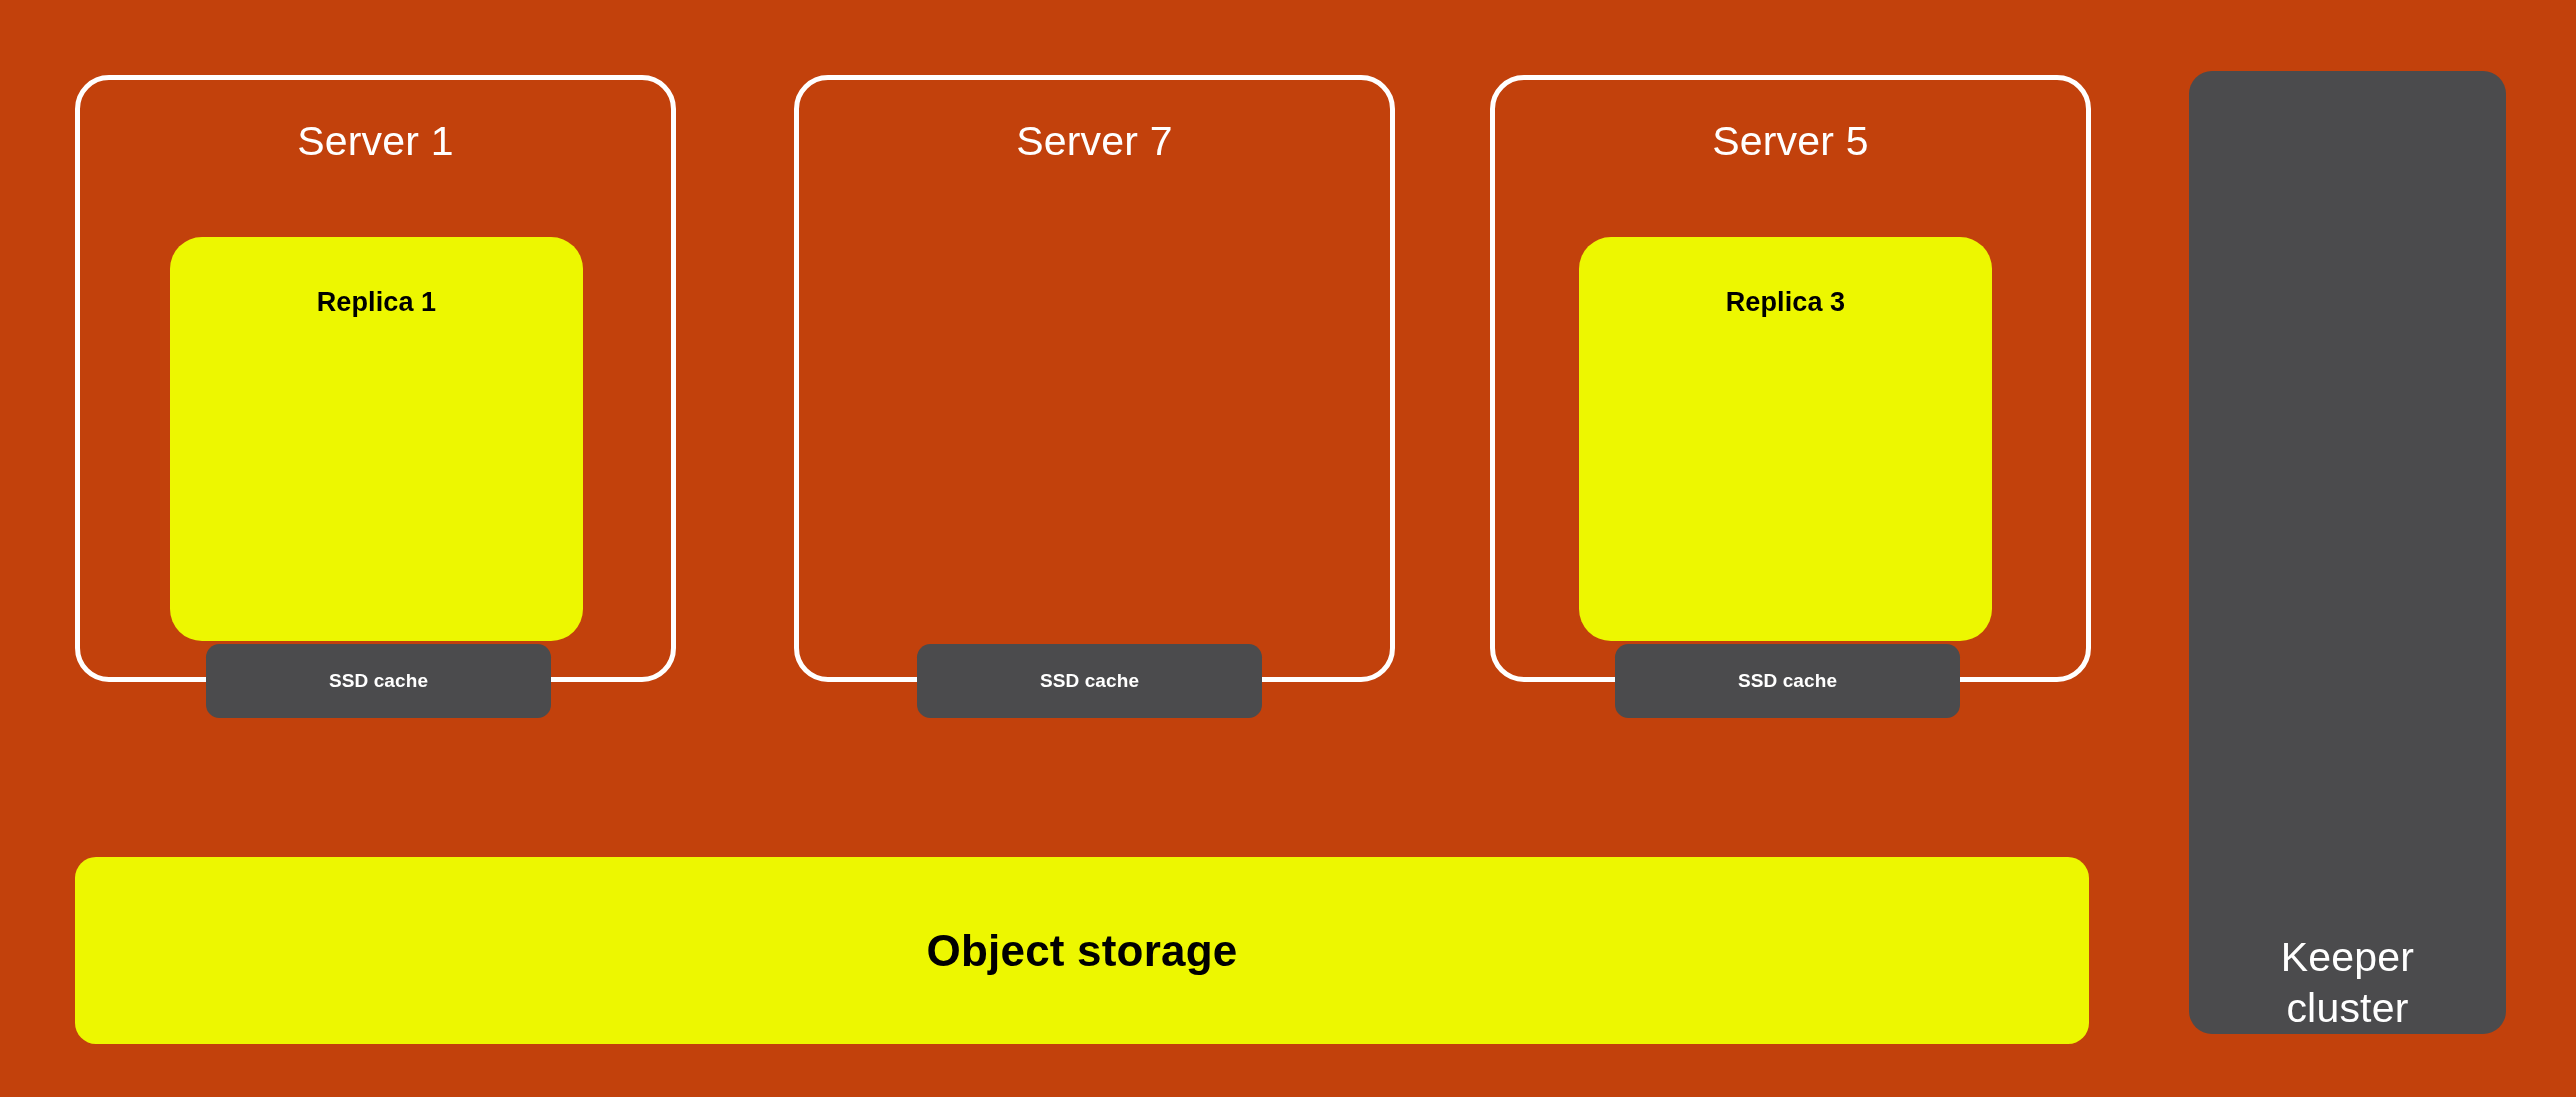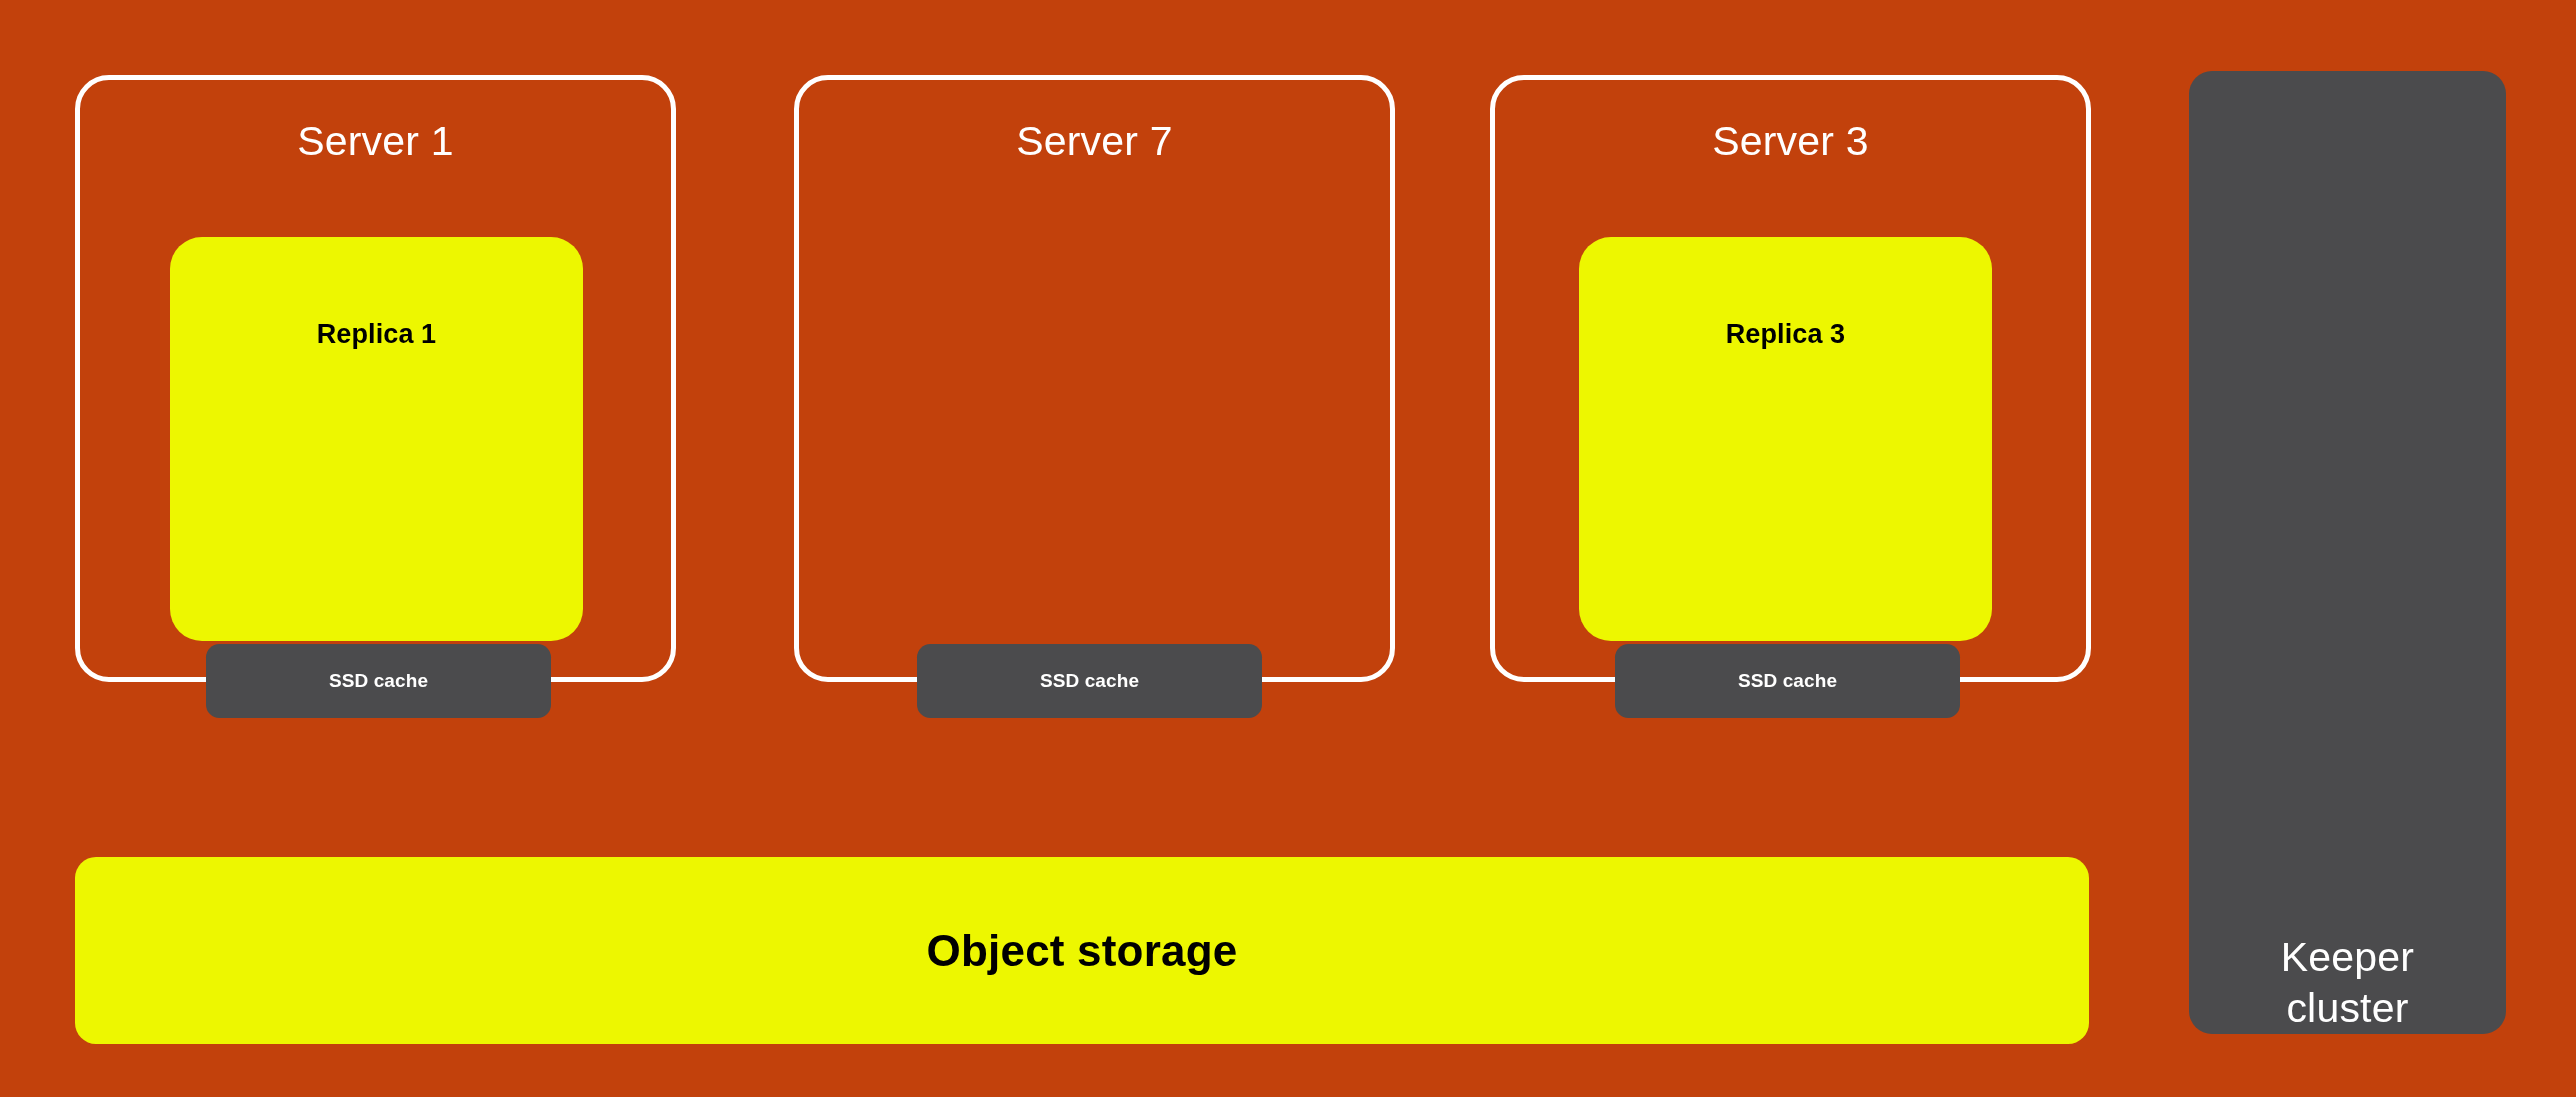--- a/index.html
+++ b/index.html
@@ -64,21 +64,20 @@
   .replica-label {
     position: absolute;
     top: 50px;
     left: 0;
     width: 100%;
     text-align: center;
     color: #000000;
     font-size: 27px;
     font-weight: 700;
     letter-spacing: 0.1px;
-    margin-top: 32px;
   }
 
   
   .ssd-cache {
     position: absolute;
     top: 644px;
     width: 345px;
     height: 74px;
     border-radius: 13.3px;
     background: #4B4B4D;
@@ -150,21 +149,21 @@
 
   <div class="server-card s1">
     <div class="server-title">Server 1</div>
   </div>
 
   <div class="server-card s2">
     <div class="server-title">Server 7</div>
   </div>
 
   <div class="server-card s3">
-    <div class="server-title">Server 3</div>
+    <div class="server-title">Server 5</div>
   </div>
 
   <div class="replica r1">
     <div class="replica-label">Replica 1</div>
   </div>
   <div class="replica r3">
     <div class="replica-label">Replica 3</div>
   </div>
 
   <div class="ssd-cache c1">

